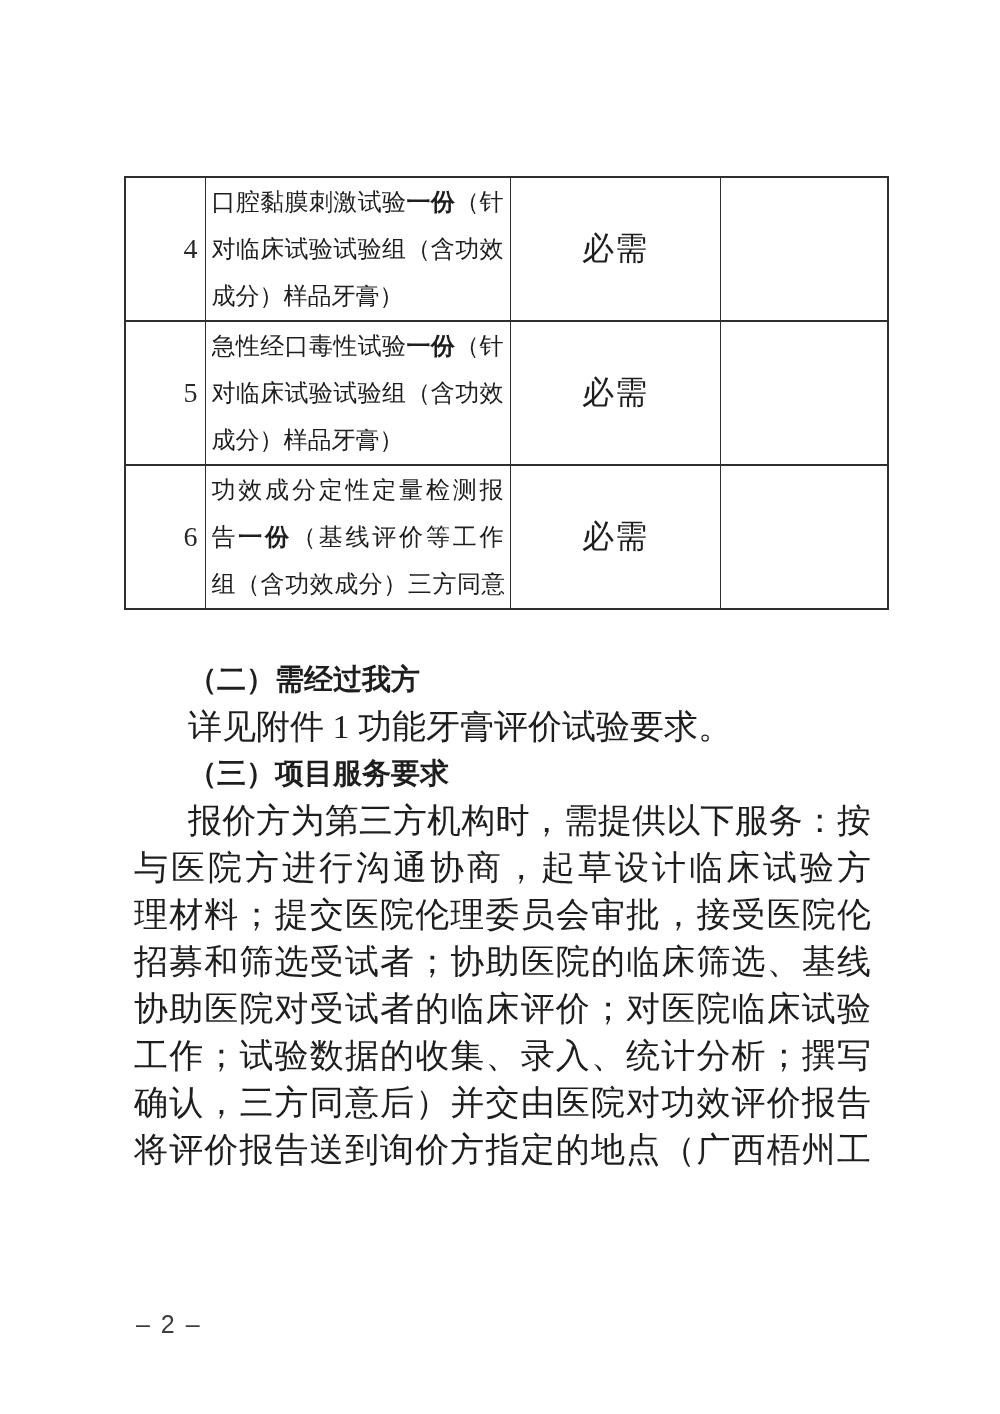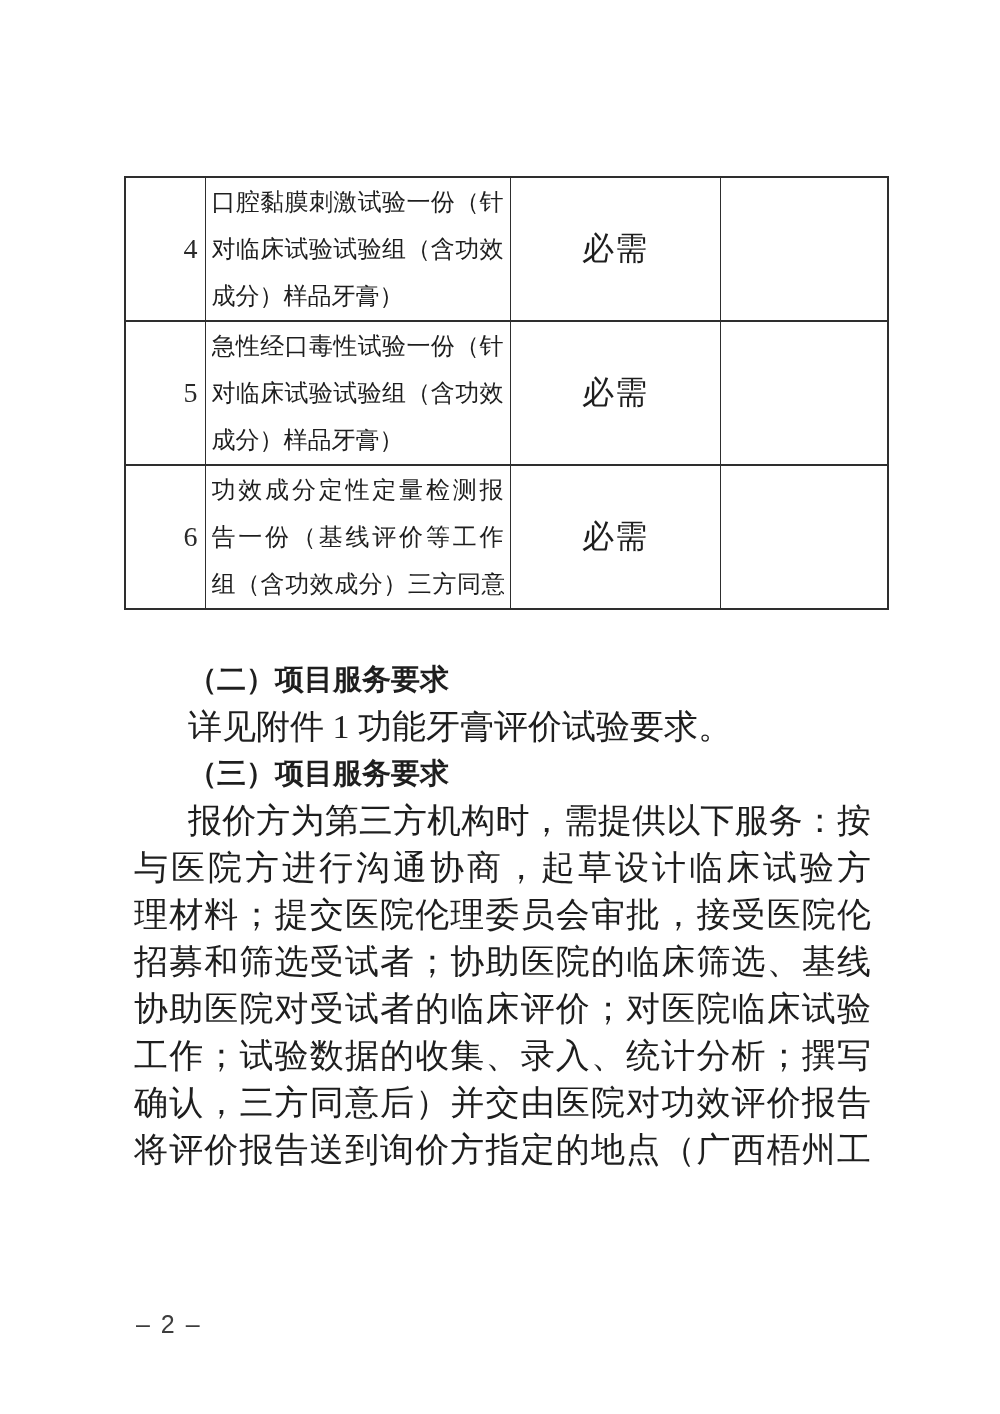--- a/index.html
+++ b/index.html
@@ -44,21 +44,21 @@
   .desc-wrap { padding: 0 6px; }
   .cell-line {
     height: 47px;
     line-height: 47px;
     font-size: 24px;
     text-align: justify;
     overflow: hidden;
   }
   .cell-line.j { text-align-last: justify; }
   .cell-line.squeeze { letter-spacing: -2px; }
-  .b { font-weight: normal; }
+  .b { font-weight: bold; }
   .c-req {
     text-align: center;
     font-size: 32px;
     letter-spacing: 1px;
   }
   .c-note { font-size: 24px; }
 
   
   .text-block {
     position: absolute;
@@ -139,21 +139,21 @@
               <div class="cell-line j squeeze"><span>组（含功效成分）三方同意后）</span></div>
             </div>
           </td>
     <td class="c-req"><span>必需</span></td>
     <td class="c-note"><span></span></td>
   </tr>
 </tbody>
   </table>
 
   <div class="text-block">
-    <div class="line heading indent">（二）项目服务要求</div>
+    <div class="line heading indent">（二）需经过我方</div>
     <div class="line indent">详见附件 1 功能牙膏评价试验要求。</div>
     <div class="line heading indent">（三）项目服务要求</div>
     <div id="p1">
         <div class="line indent j">报价方为第三方机构时，需提供以下服务：按该项目需求</div>
         <div class="line j">与医院方进行沟通协商，起草设计临床试验方案；整理提供伦</div>
         <div class="line j">理材料；提交医院伦理委员会审批，接受医院伦理过会问询；</div>
         <div class="line j">招募和筛选受试者；协助医院的临床筛选、基线评价等工作，</div>
         <div class="line j">协助医院对受试者的临床评价；对医院临床试验执行临床监管</div>
         <div class="line j">工作；试验数据的收集、录入、统计分析；撰写（需经过我方</div>
         <div class="line">确认，三方同意后）并交由医院对功效评价报告盖章。</div>

